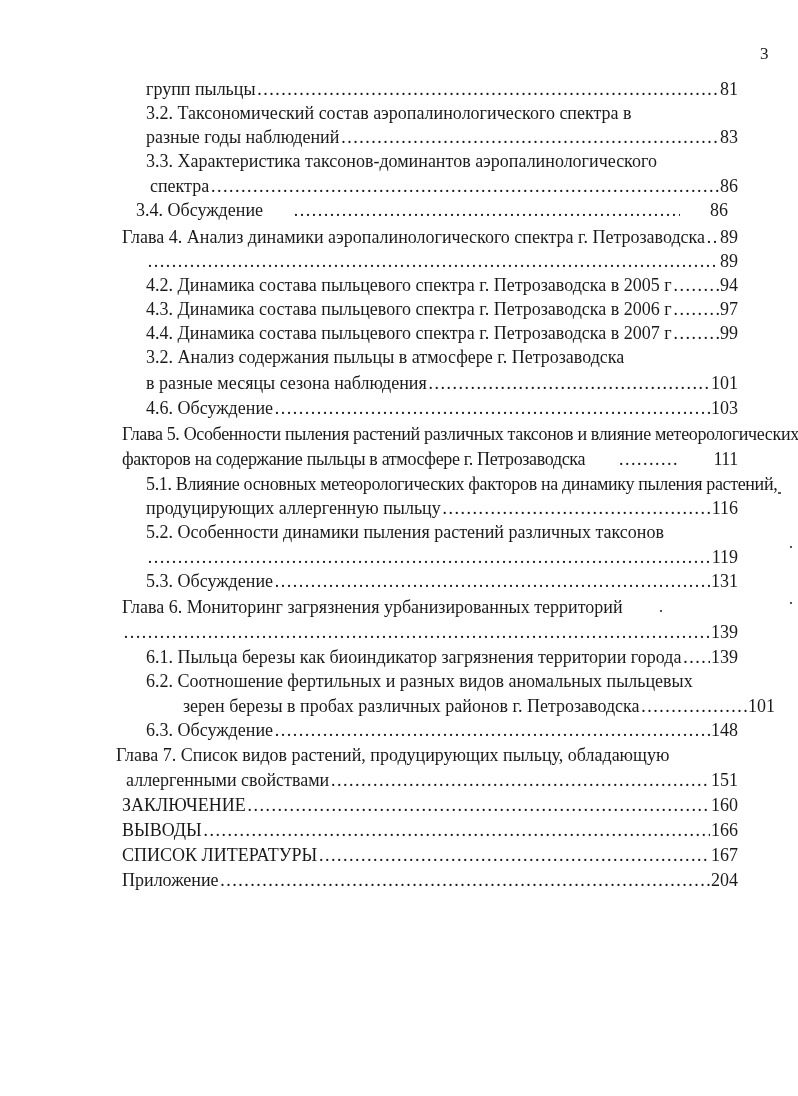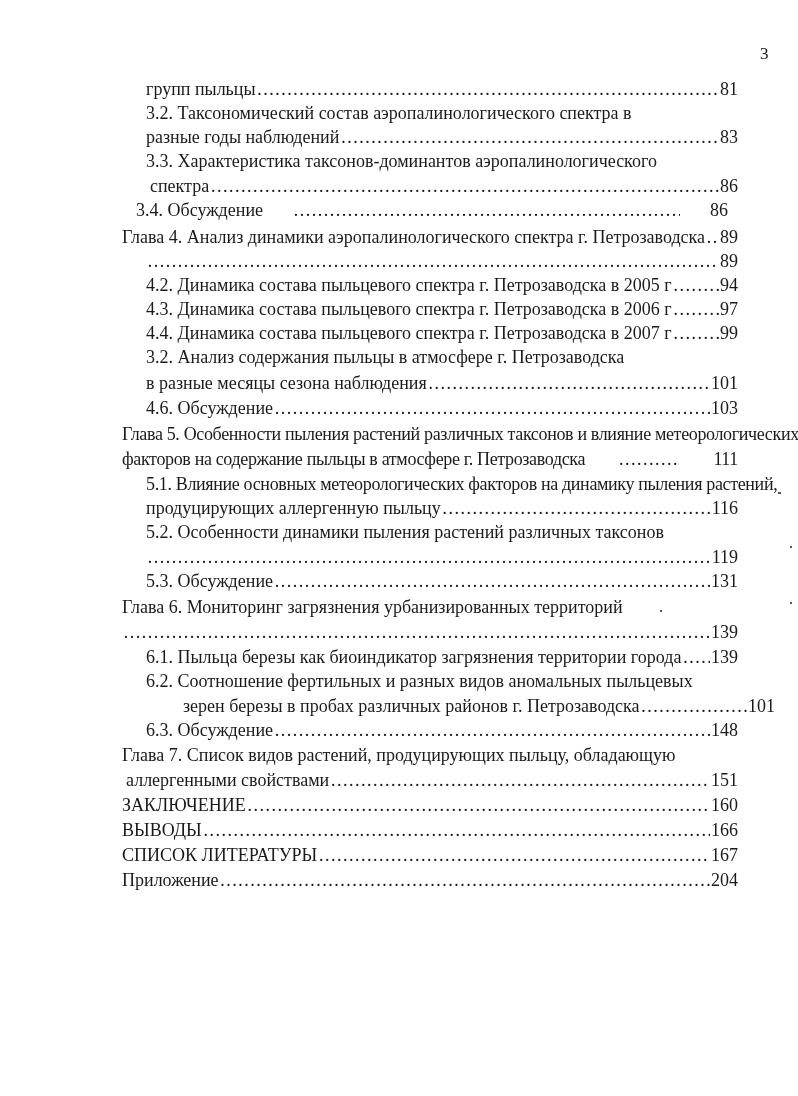--- a/index.html
+++ b/index.html
@@ -135,21 +135,21 @@
       <span class="text">зерен березы в пробах различных районов г. Петрозаводска </span>
       <span class="leader"></span>
       <span class="page">101</span>
     </div>
   <div class="line" style="top:719px;left:146px;width:592px;">
       <span class="text">6.3. Обсуждение</span>
       <span class="leader"></span>
       <span class="page">148</span>
     </div>
 
-  <div class="line" style="top:744px;left:122px;width:616px;align-items:flex-end;">
+  <div class="line" style="top:744px;left:116px;width:616px;align-items:flex-end;">
       <span class="text">Глава 7. Список видов растений, продуцирующих пыльцу, обладающую</span>
     </div>
   <div class="line" style="top:769px;left:126px;width:612px;">
       <span class="text">аллергенными свойствами</span>
       <span class="leader"></span>
       <span class="page">151</span>
     </div>
 
   <div class="line" style="top:794px;left:122px;width:616px;">
       <span class="text">ЗАКЛЮЧЕНИЕ</span>

